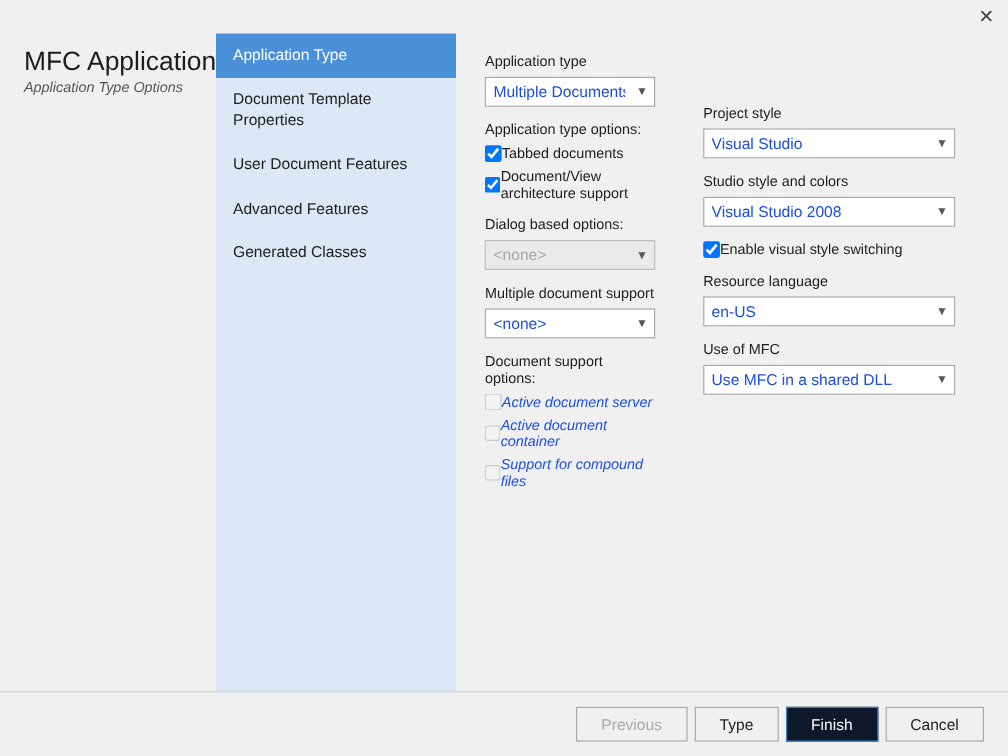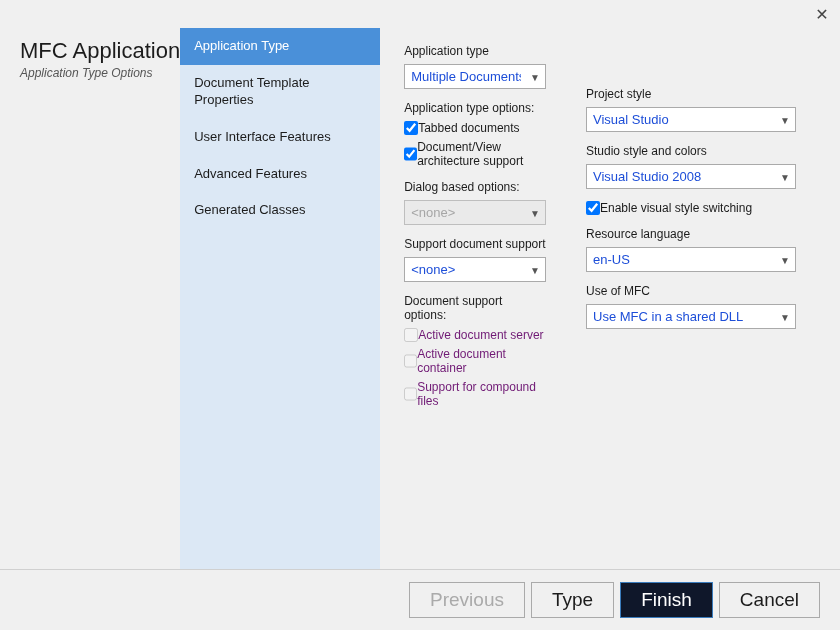--- a/index.html
+++ b/index.html
@@ -142,37 +142,38 @@
       cursor: pointer;
     }
     .checkbox-row input[type="checkbox"]:disabled {
       cursor: default;
     }
     .checkbox-label {
       font-size: 12px;
       color: #1c1c1c;
     }
     .checkbox-label.disabled {
-      color: #701a75;
+      color: #1d4ed8;
+      font-style: italic;
     }
     .section-gap {
       margin-top: 12px;
     }
     .footer {
       display: flex;
       justify-content: flex-end;
       align-items: center;
       padding: 12px 20px;
       background: #f0f0f0;
       border-top: 1px solid #d0d0d0;
       gap: 6px;
     }
     .btn {
       padding: 6px 20px;
-      font-size: 19px;
+      font-size: 13px;
       cursor: pointer;
       border: 1px solid #aaa;
       background: #f0f0f0;
       color: #1c1c1c;
       min-width: 70px;
     }
     .btn:disabled {
       color: #aaa;
       cursor: default;
     }
@@ -197,21 +198,21 @@
 
   <div class="dialog-body">
     <div class="sidebar">
       <div class="sidebar-item active">
         <span>Application Type</span>
       </div>
       <div class="sidebar-item">
         <span>Document Template Properties</span>
       </div>
       <div class="sidebar-item">
-        <span>User Interface Features</span>
+        <span>User Document Features</span>
       </div>
       <div class="sidebar-item">
         <span>Advanced Features</span>
       </div>
       <div class="sidebar-item">
         <span>Generated Classes</span>
       </div>
     </div>
 
     <div class="main-content">
@@ -241,21 +242,21 @@
         <div class="section-gap"></div>
         <div class="section-label">Dialog based options:</div>
         <div class="dropdown-wrapper">
           <select class="dropdown" disabled="">
             <option>&lt;none&gt;</option>
           </select>
           <span class="dropdown-arrow">▼</span>
         </div>
 
         <div class="section-gap"></div>
-        <div class="section-label">Support document support</div>
+        <div class="section-label">Multiple document support</div>
         <div class="dropdown-wrapper">
           <select class="dropdown">
             <option selected="">&lt;none&gt;</option>
             <option>Container</option>
             <option>Mini-server</option>
             <option>Full-server</option>
             <option>Both container and server</option>
           </select>
           <span class="dropdown-arrow">▼</span>
         </div>

